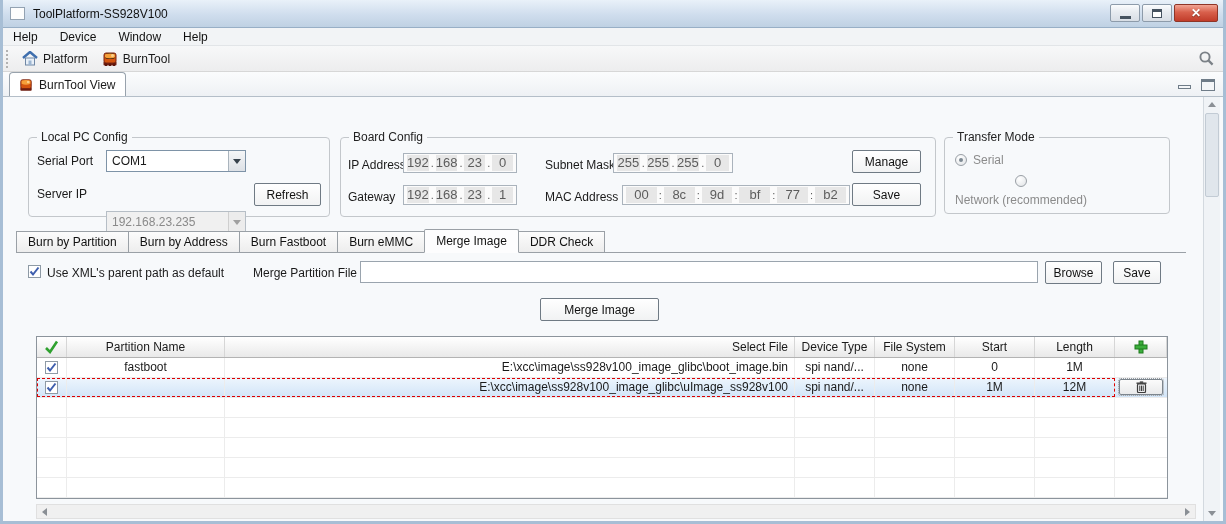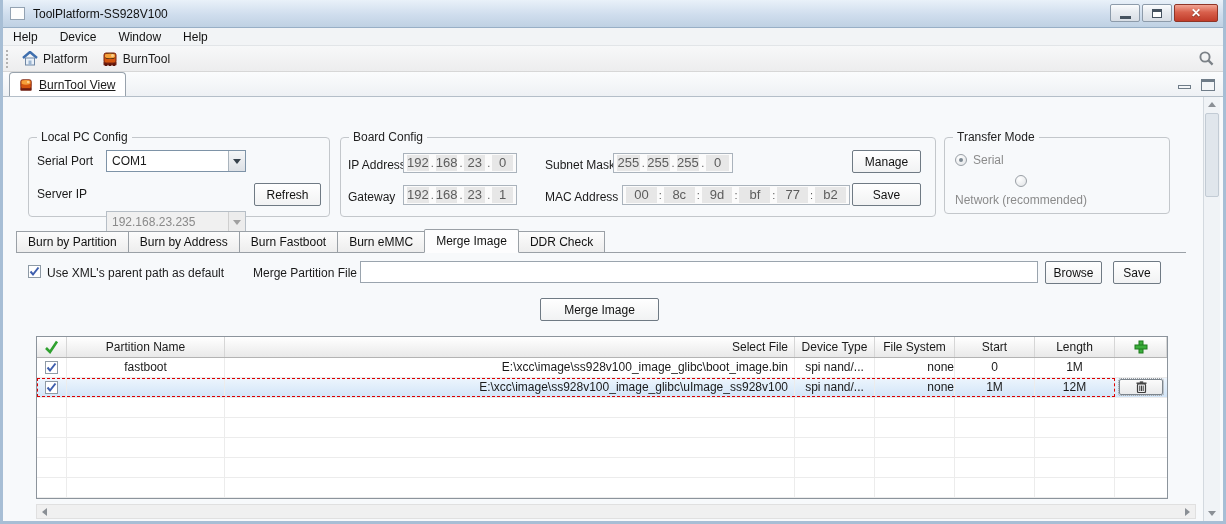--- a/index.html
+++ b/index.html
@@ -33,21 +33,21 @@
              display:flex; align-items:center; }
   .gripper { width:3px; height:18px; border-left:2px dotted #b2b2b2; margin:0 6px 0 3px; }
   .tool-btn { display:flex; align-items:center; gap:5px; padding:2px 7px; border-radius:2px; }
   .search-wrap { position:absolute; right:8px; top:4px; }
 
   
   .viewtabbar { position:absolute; left:0; top:72px; width:1220px; height:25px;
                 background:linear-gradient(180deg,#fbfcfd,#eef1f4); border-bottom:1px solid #b4bec8; }
   .view-tab { position:absolute; left:6px; bottom:0; height:24px; background:#fff;
               border:1px solid #98a2ac; border-bottom:none; border-radius:4px 4px 0 0;
-              display:flex; align-items:center; gap:6px; padding:0 9px;text-decoration:underline; }
+              display:flex; align-items:center; gap:6px; padding:0 9px; }
   .view-glyphs { position:absolute; right:8px; top:7px; display:flex; gap:10px; align-items:center; }
   .vg-min { width:13px; height:4px; border:1px solid #6f7c88; margin-top:3px; background:#f4f6f8; }
   .vg-max { width:14px; height:12px; border:1px solid #6f7c88; border-top:3px solid #6f7c88; background:#f4f6f8; }
 
   
   .content { position:absolute; left:0; top:97px; width:1220px; height:424px; background:#f7f9fb; }
 
   .section-hdr { position:absolute; left:13px; top:6px; width:1170px; height:22px;
                  background:linear-gradient(180deg,#ffffff,#eef3f9 55%,#e3ecf5);
                  border:1px solid #c9d5e3; border-radius:3px; display:flex; align-items:center; gap:7px; padding-left:8px; }
@@ -99,21 +99,21 @@
 
   
   .ptable { position:absolute; left:33px; top:239px; width:1132px; height:163px; background:#fff;
             border:1px solid #8c949c; overflow:hidden; }
   .trow { display:flex; height:20px; line-height:19px; border-bottom:1px solid #ececec; }
   .thead { height:21px; line-height:20px; background:linear-gradient(180deg,#ffffff,#f2f2f2 60%,#e9e9e9);
            border-bottom:1px solid #b3b3b3; }
   .cell { border-right:1px solid #ececec; overflow:hidden; white-space:nowrap; text-align:center; }
   .thead .cell { border-right:1px solid #d6d6d6; display:flex; align-items:center; justify-content:center; }
   .c-chk{width:30px;} .c-name{width:158px;} .c-file{width:570px; text-align:right; padding-right:6px;}
-  .c-dev{width:80px;} .c-fs{width:80px;text-align:right;} .c-st{width:80px;} .c-len{width:80px;} .c-act{flex:1; border-right:none;}
+  .c-dev{width:80px;} .c-fs{width:80px;} .c-st{width:80px;} .c-len{width:80px;} .c-act{flex:1; border-right:none;}
   .thead .c-file { justify-content:flex-end; }
   .row-sel { background:linear-gradient(180deg,#edf5fd,#d2e5f8); position:relative; }
   .red-dash { position:absolute; left:0; top:0; width:1078px; height:100%; border:1px dashed #dd0000; pointer-events:none; }
   .cellbox { display:flex; align-items:center; justify-content:center; height:100%; }
   .trash-btn { width:44px; height:16px; margin:1px auto; border:1px solid #7d868e; border-radius:2px;
                background:linear-gradient(180deg,#fbfbfb,#e9eaeb); display:flex; align-items:center; justify-content:center;
                outline:1px dotted #9a9a9a; outline-offset:0px; }
 
   
   .vscroll { position:absolute; left:1200px; top:0; width:17px; height:424px; background:#f0f3f6; border-left:1px solid #d3d9df; }

